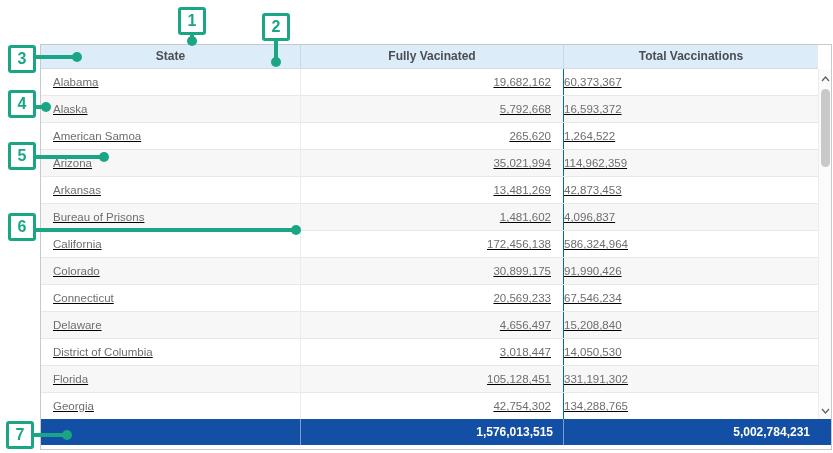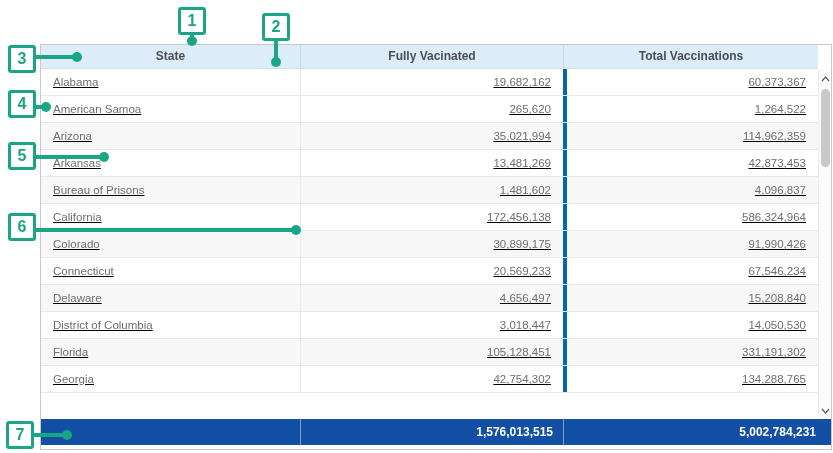--- a/index.html
+++ b/index.html
@@ -33,21 +33,21 @@
   .th.c2{width:255px;border-left:1px solid #cbd8e3;}
 
   .tbody{width:777px;text-decoration:underline;}
   .tr{display:flex;height:27px;background:#ffffff;border-bottom:1px solid #e8e8e8;}
   .tr.alt{background:#f7f7f7;}
   .td{
     font-size:11.5px;color:#6e6e6e;line-height:26px;white-space:nowrap;overflow:hidden;
   }
   .td.c0{width:259px;padding-left:12px;}
   .td.c1{width:263px;border-left:1px solid #ececec;text-align:right;padding-right:12px;}
-  .td.c2{width:255px;border-left:4px solid #0369a1;text-align:right;padding-right:12px;}
+  .td.c2{width:255px;border-left:1px solid #0369a1;text-align:left;padding-right:12px;}
 
   
   .vscroll{
     position:absolute;top:24px;right:0;width:13px;height:351px;background:#fbfbfb;
     border-left:1px solid #ececec;
   }
   .scroll-btn{
     position:absolute;left:0;width:13px;height:15px;display:flex;align-items:center;justify-content:center;
   }
   .scroll-btn.up{top:2px;}
@@ -60,21 +60,21 @@
   
   .tfoot{
     position:absolute;left:0;bottom:4px;width:790px;height:26px;display:flex;
     background:var(--summary-bg);
   }
   .tf{
     font-size:12px;font-weight:bold;color:#ffffff;line-height:26px;text-align:right;white-space:nowrap;
   }
   .tf.c0{width:259px;}
   .tf.c1{width:263px;border-left:1px solid rgba(255,255,255,0.45);padding-right:10px;}
-  .tf.c2{width:268px;border-left:1px solid rgba(255,255,255,0.45);padding-right:15px;}
+  .tf.c2{width:268px;border-left:1px solid rgba(255,255,255,0.45);padding-right:21px;}
 
   
   .marker-box{
     position:absolute;width:28px;height:28px;background:#ffffff;
     border:3px solid var(--accent);border-radius:3px;z-index:20;
     display:flex;align-items:center;justify-content:center;
     font-size:16px;font-weight:bold;color:var(--accent);
   }
   .marker-line{position:absolute;background:var(--accent);z-index:19;}
   .marker-dot{
@@ -93,20 +93,25 @@
       <div class="th c0">State</div>
       <div class="th c1">Fully Vacinated</div>
       <div class="th c2">Total Vaccinations</div>
     </div>
 
     <div class="tbody">
         <div class="tr">
           <div class="td c0">Alabama</div>
           <div class="td c1">19,682,162</div>
           <div class="td c2">60,373,367</div>
+        </div>
+        <div class="tr alt">
+          <div class="td c0">Alaska</div>
+          <div class="td c1">5,792,668</div>
+          <div class="td c2">16,593,372</div>
         </div>
         <div class="tr">
           <div class="td c0">American Samoa</div>
           <div class="td c1">265,620</div>
           <div class="td c2">1,264,522</div>
         </div>
         <div class="tr alt">
           <div class="td c0">Arizona</div>
           <div class="td c1">35,021,994</div>
           <div class="td c2">114,962,359</div>

